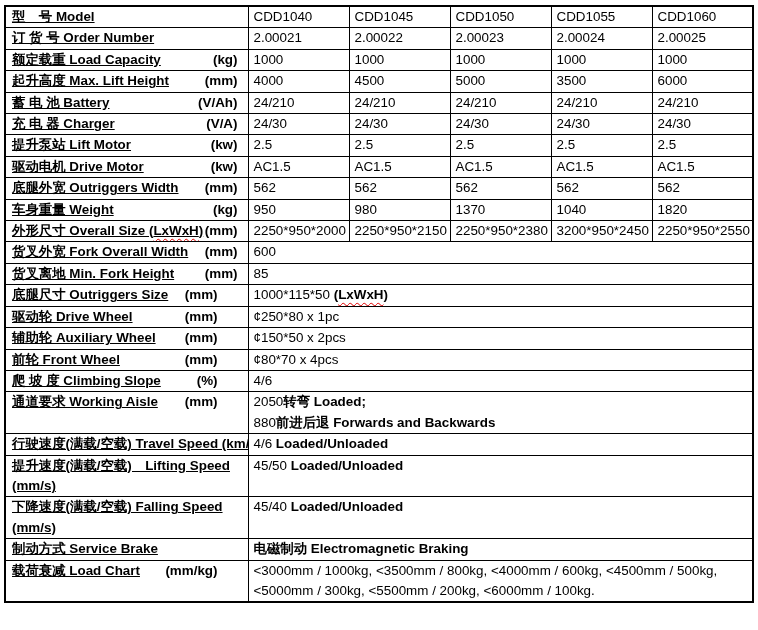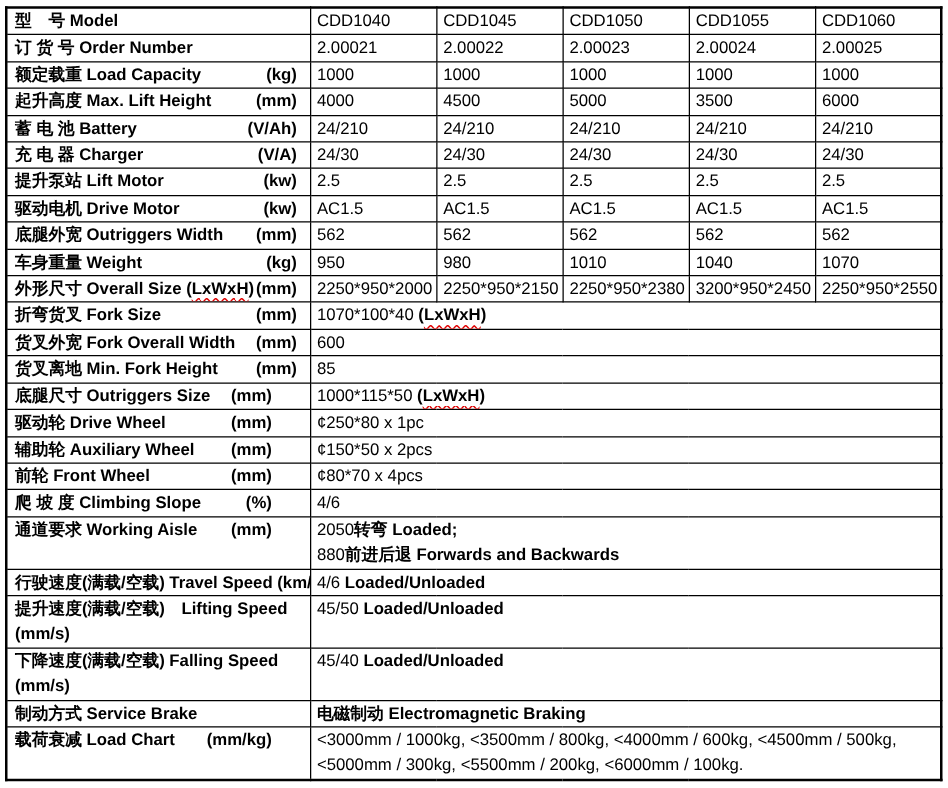--- a/index.html
+++ b/index.html
@@ -25,21 +25,21 @@
     font-size: 13.4px;
     line-height: 20.4px;
     padding: 0 4px 0 6px;
     overflow: hidden;
   }
   td.lc {
     font-weight: bold;
     position: relative;
     padding-right: 8px;
   }
-  td.lc .ll { white-space: nowrap; }
+  td.lc .ll { white-space: nowrap; text-decoration: underline; }
   td.vc { padding-left: 5px; white-space: nowrap; }
   td.vc .vl { white-space: nowrap; }
   .unit { position: absolute; top: 0; right: 10px; }
   .unit.inset { right: 30px; }
   .b { font-weight: bold; }
   .sq {
     text-decoration: underline;
     text-decoration-style: wavy;
     text-decoration-color: #e00000;
     text-decoration-thickness: 1px;
@@ -157,46 +157,37 @@
           <td class="vc"><span>562</span></td>
           <td class="vc"><span>562</span></td>
         </tr>
         <tr>
           <td class="lc">
             <div class="ll"><span>车身重量 Weight</span></div>
             <span class="unit">(kg)</span>
           </td>
           <td class="vc"><span>950</span></td>
           <td class="vc"><span>980</span></td>
-          <td class="vc"><span>1010</span></td>
+          <td class="vc"><span>1370</span></td>
           <td class="vc"><span>1040</span></td>
-          <td class="vc"><span>1070</span></td>
+          <td class="vc"><span>1820</span></td>
         </tr>
         <tr>
           <td class="lc">
             <div class="ll"><span>外形尺寸 Overall Size (</span><span class="sq">LxWxH</span><span>)</span></div>
             <span class="unit">(mm)</span>
           </td>
           <td class="vc"><span>2250*950*2000</span></td>
           <td class="vc"><span>2250*950*2150</span></td>
           <td class="vc"><span>2250*950*2380</span></td>
           <td class="vc"><span>3200*950*2450</span></td>
           <td class="vc"><span>2250*950*2550</span></td>
         </tr>
         <tr>
           <td class="lc">
-            <div class="ll"><span>折弯货叉 Fork  Size</span></div>
-            <span class="unit">(mm)</span>
-          </td>
-          <td class="vc" colspan="5">
-            <div class="vl"><span>1070*100*40 </span><span class="b">(</span><span class="b sq">LxWxH</span><span class="b">)</span></div>
-          </td>
-        </tr>
-        <tr>
-          <td class="lc">
             <div class="ll"><span>货叉外宽 Fork Overall Width</span></div>
             <span class="unit">(mm)</span>
           </td>
           <td class="vc" colspan="5">
             <div class="vl"><span>600</span></div>
           </td>
         </tr>
         <tr>
           <td class="lc">
             <div class="ll"><span>货叉离地 Min. Fork Height</span></div>

